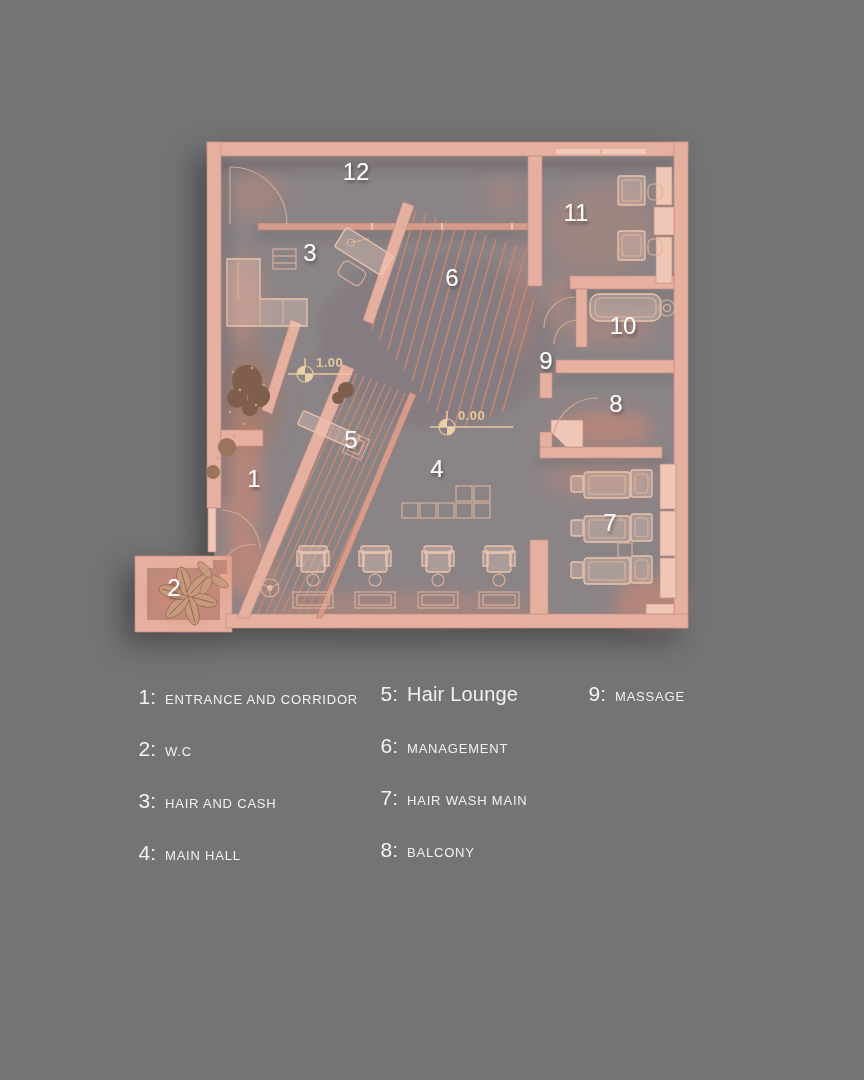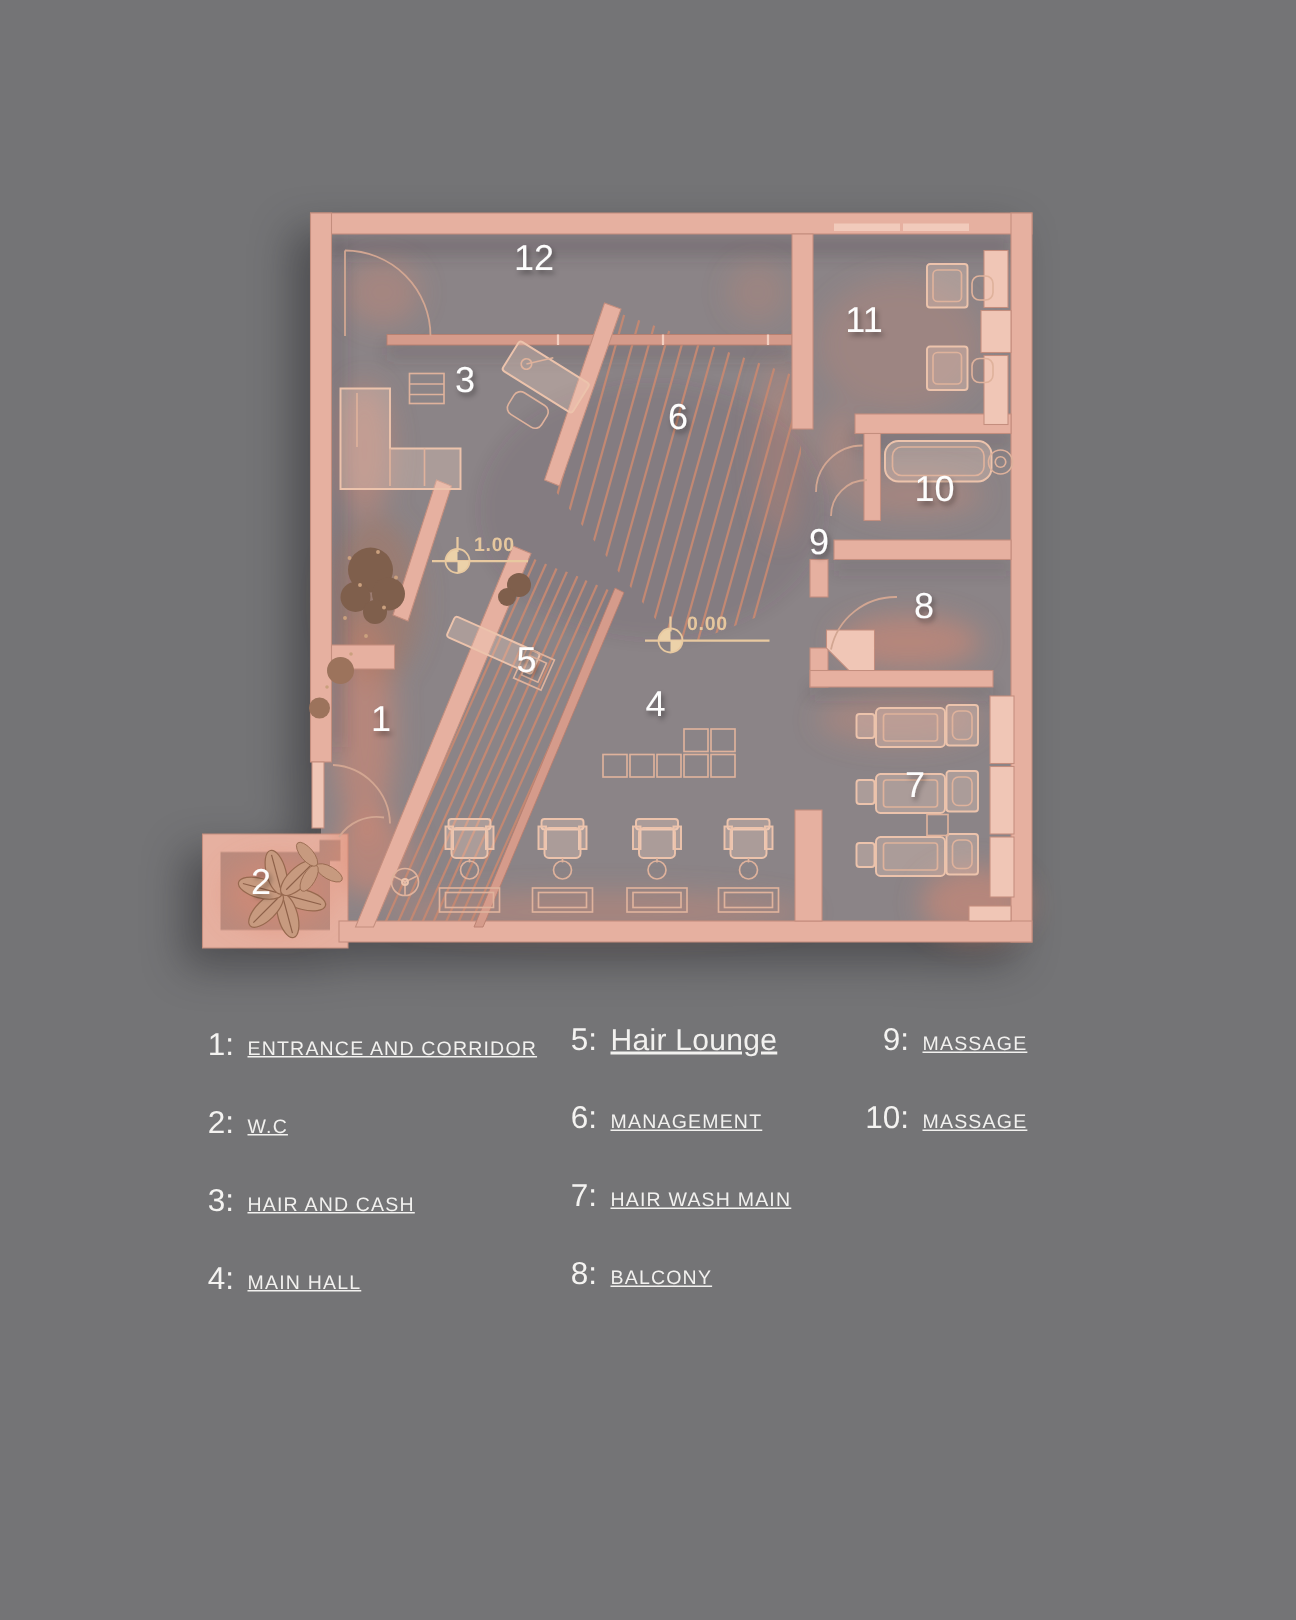--- a/index.html
+++ b/index.html
@@ -36,21 +36,21 @@
   .elev-ring{fill:none;stroke:#e8c9a0;stroke-width:1.2;}
   .elev-txt{fill:#e6c79e;font-family:"Liberation Sans",sans-serif;font-size:13px;font-weight:700;letter-spacing:.5px;}
 
   
   .legend-col{position:absolute;display:flex;flex-direction:column;gap:30px;}
   .legend-row{height:22px;display:flex;align-items:baseline;}
   .lnum{display:inline-block;text-align:right;color:#f4f3f1;font-size:21px;font-weight:500;}
   .col1 .lnum{width:24px;}
   .col2 .lnum{width:30px;}
   .col3 .lnum{width:38px;}
-  .llabel{color:#f2f1ef;font-size:13px;letter-spacing:.8px;margin-left:9px;font-weight:500;text-decoration:underline;}
+  .llabel{color:#f2f1ef;font-size:13px;letter-spacing:.8px;margin-left:9px;font-weight:500;}
   .llabel.title-case{font-size:20px;letter-spacing:.2px;}
   .col1{left:132px;top:685px;}
   .col2{left:368px;top:682px;}
   .col3{left:568px;top:682px;}
 </style>
 </head>
 <body>
 
 <svg class="canvas" viewBox="0 0 864 1080" aria-hidden="true">
   <defs>
@@ -453,18 +453,14 @@
     <div class="legend-row">
         <span class="lnum">8:</span>
         <span class="llabel">BALCONY</span>
       </div>
   </div>
   <div class="legend-col col3">
     <div class="legend-row">
         <span class="lnum">9:</span>
         <span class="llabel">MASSAGE</span>
       </div>
-    <div class="legend-row">
-        <span class="lnum">10:</span>
-        <span class="llabel">MASSAGE</span>
-      </div>
   </div>
 </div>
 
 </body></html>

